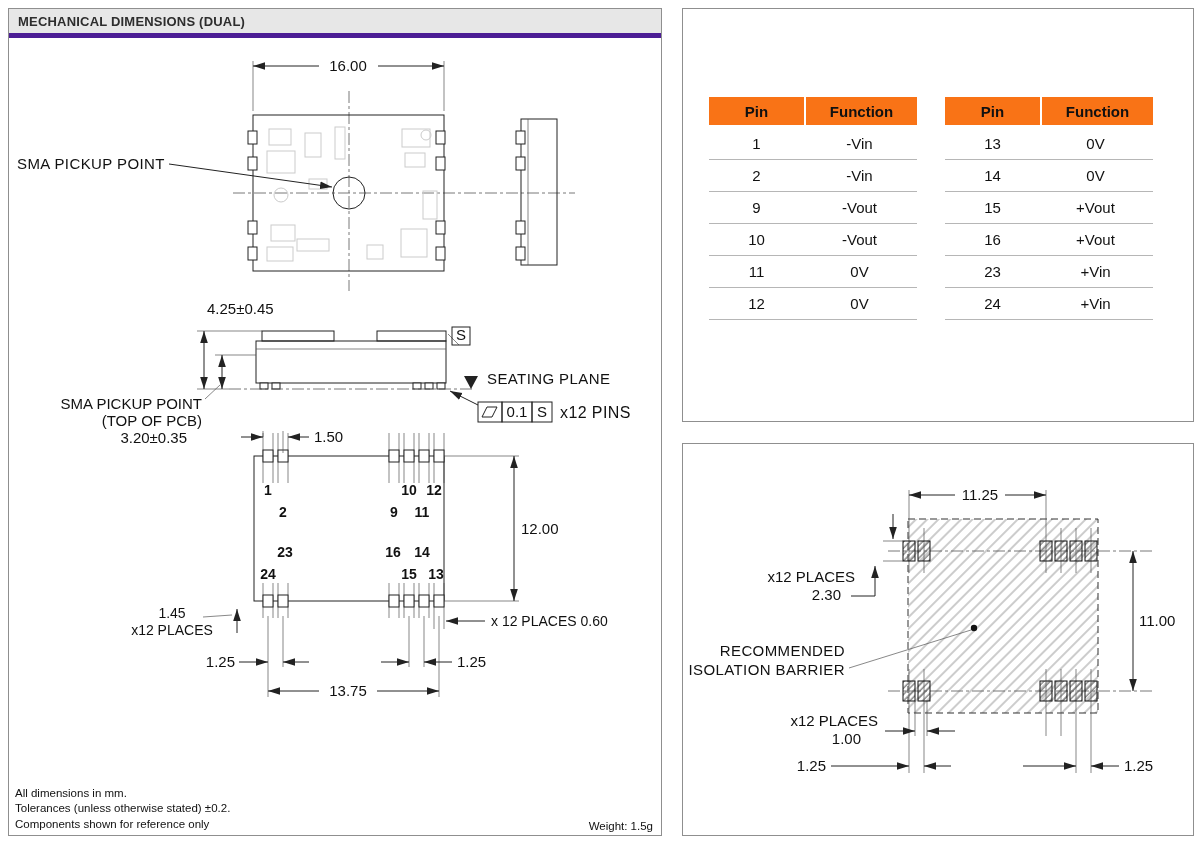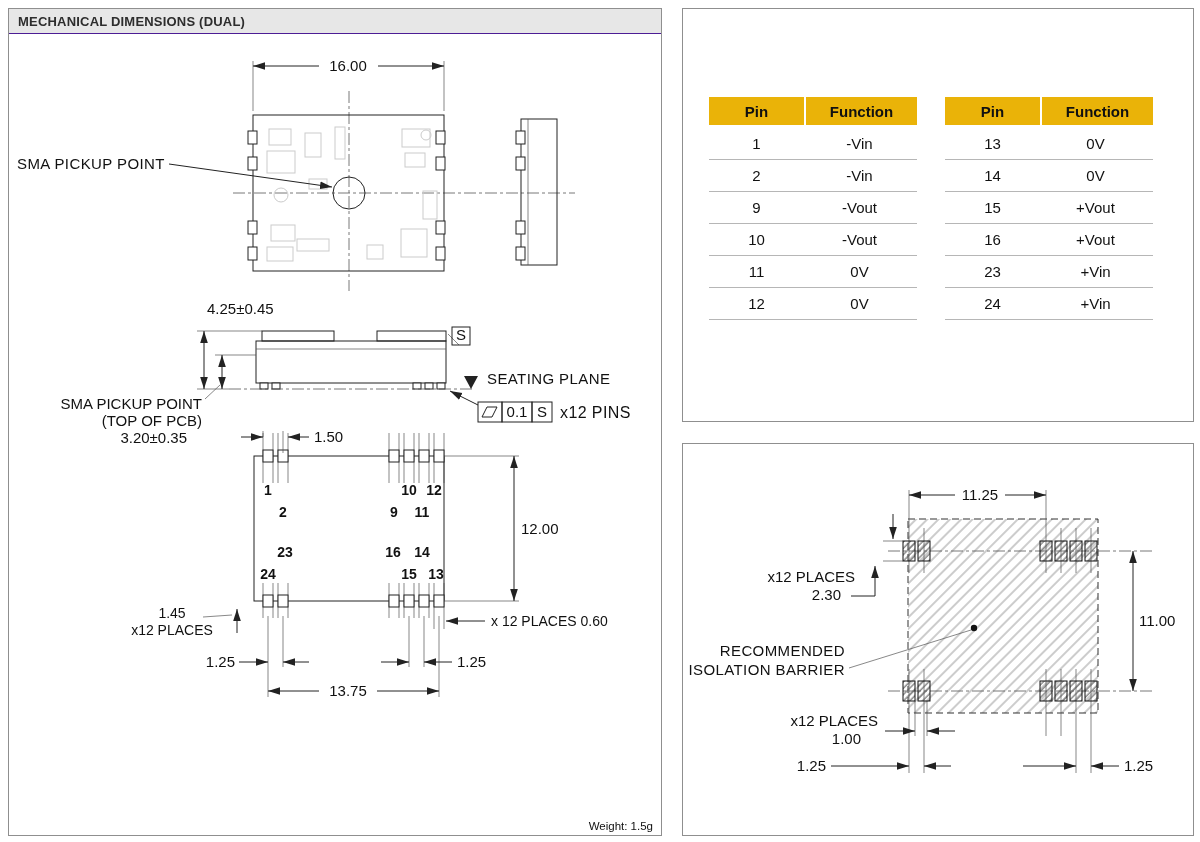--- a/index.html
+++ b/index.html
@@ -1,28 +1,28 @@
 <!DOCTYPE html>
 <html><head>
 <meta charset="utf-8">
 <style>
   html,body{margin:0;padding:0}
   body{position:relative;width:1200px;height:842px;background:#fff;
        font-family:"Liberation Sans",sans-serif;color:#222;overflow:hidden}
   .panel{position:absolute;border:1px solid #8f8f8f;background:#fff}
-  .panel-header{height:24px;background:#e7e7e7;border-bottom:1px solid #4c1d95;
+  .panel-header{height:24px;background:#e7e7e7;border-bottom:5px solid #4c1d95;
        display:flex;align-items:center;padding:0 9px;font-size:13px;font-weight:bold;
        color:#2d2d2d;letter-spacing:.2px}
   .drawing{position:absolute;left:0;top:24px}
   .notes{position:absolute;left:6px;bottom:3px;font-size:11.5px;line-height:15.5px;color:#111}
   .weight{position:absolute;right:8px;bottom:3px;font-size:11.5px;font-weight:normal;color:#111}
 
   .pin-table{position:absolute;font-size:15px;color:#111}
   .pt-head{display:flex;height:28px;margin-bottom:3px}
-  .pt-head .pt-cell{background:#eab308;font-weight:bold}
+  .pt-head .pt-cell{background:#f97316;font-weight:bold}
   .pt-head .pt-pin{border-right:2px solid #fff}
   .pt-body-row{display:flex;height:31px;border-bottom:1px solid #b6b6b6}
   .pt-cell{display:flex;align-items:center;justify-content:center}
   .pt-pin{width:95px}
   .pt-func{width:111px}
 
   
   .dl{stroke:#222;stroke-width:1;fill:none}
   .ext{stroke:#555;stroke-width:.7;fill:none}
   .cl{stroke:#555;stroke-width:.8;fill:none;stroke-dasharray:12 3 3 3}
@@ -189,20 +189,25 @@
       <text class="pnum" x="425" y="462" text-anchor="middle">12</text>
       <text class="pnum" x="385" y="484" text-anchor="middle">9</text>
       <text class="pnum" x="413" y="484" text-anchor="middle">11</text>
       <text class="pnum" x="384" y="524" text-anchor="middle">16</text>
       <text class="pnum" x="413" y="524" text-anchor="middle">14</text>
       <text class="pnum" x="400" y="546" text-anchor="middle">15</text>
       <text class="pnum" x="427" y="546" text-anchor="middle">13</text>
     </g>
   </svg>
 
+  <div class="notes">
+    <div>All dimensions in mm.</div>
+    <div>Tolerances (unless otherwise stated) ±0.2.</div>
+    <div>Components shown for reference only</div>
+  </div>
   <div class="weight">Weight: 1.5g</div>
 </div>
 
 <div class="panel" style="left:682px;top:8px;width:510px;height:412px">
 
   <div class="pin-table" style="left:26px;top:88px">
     <div class="pt-head">
       <div class="pt-cell pt-pin">Pin</div>
       <div class="pt-cell pt-func">Function</div>
     </div>

